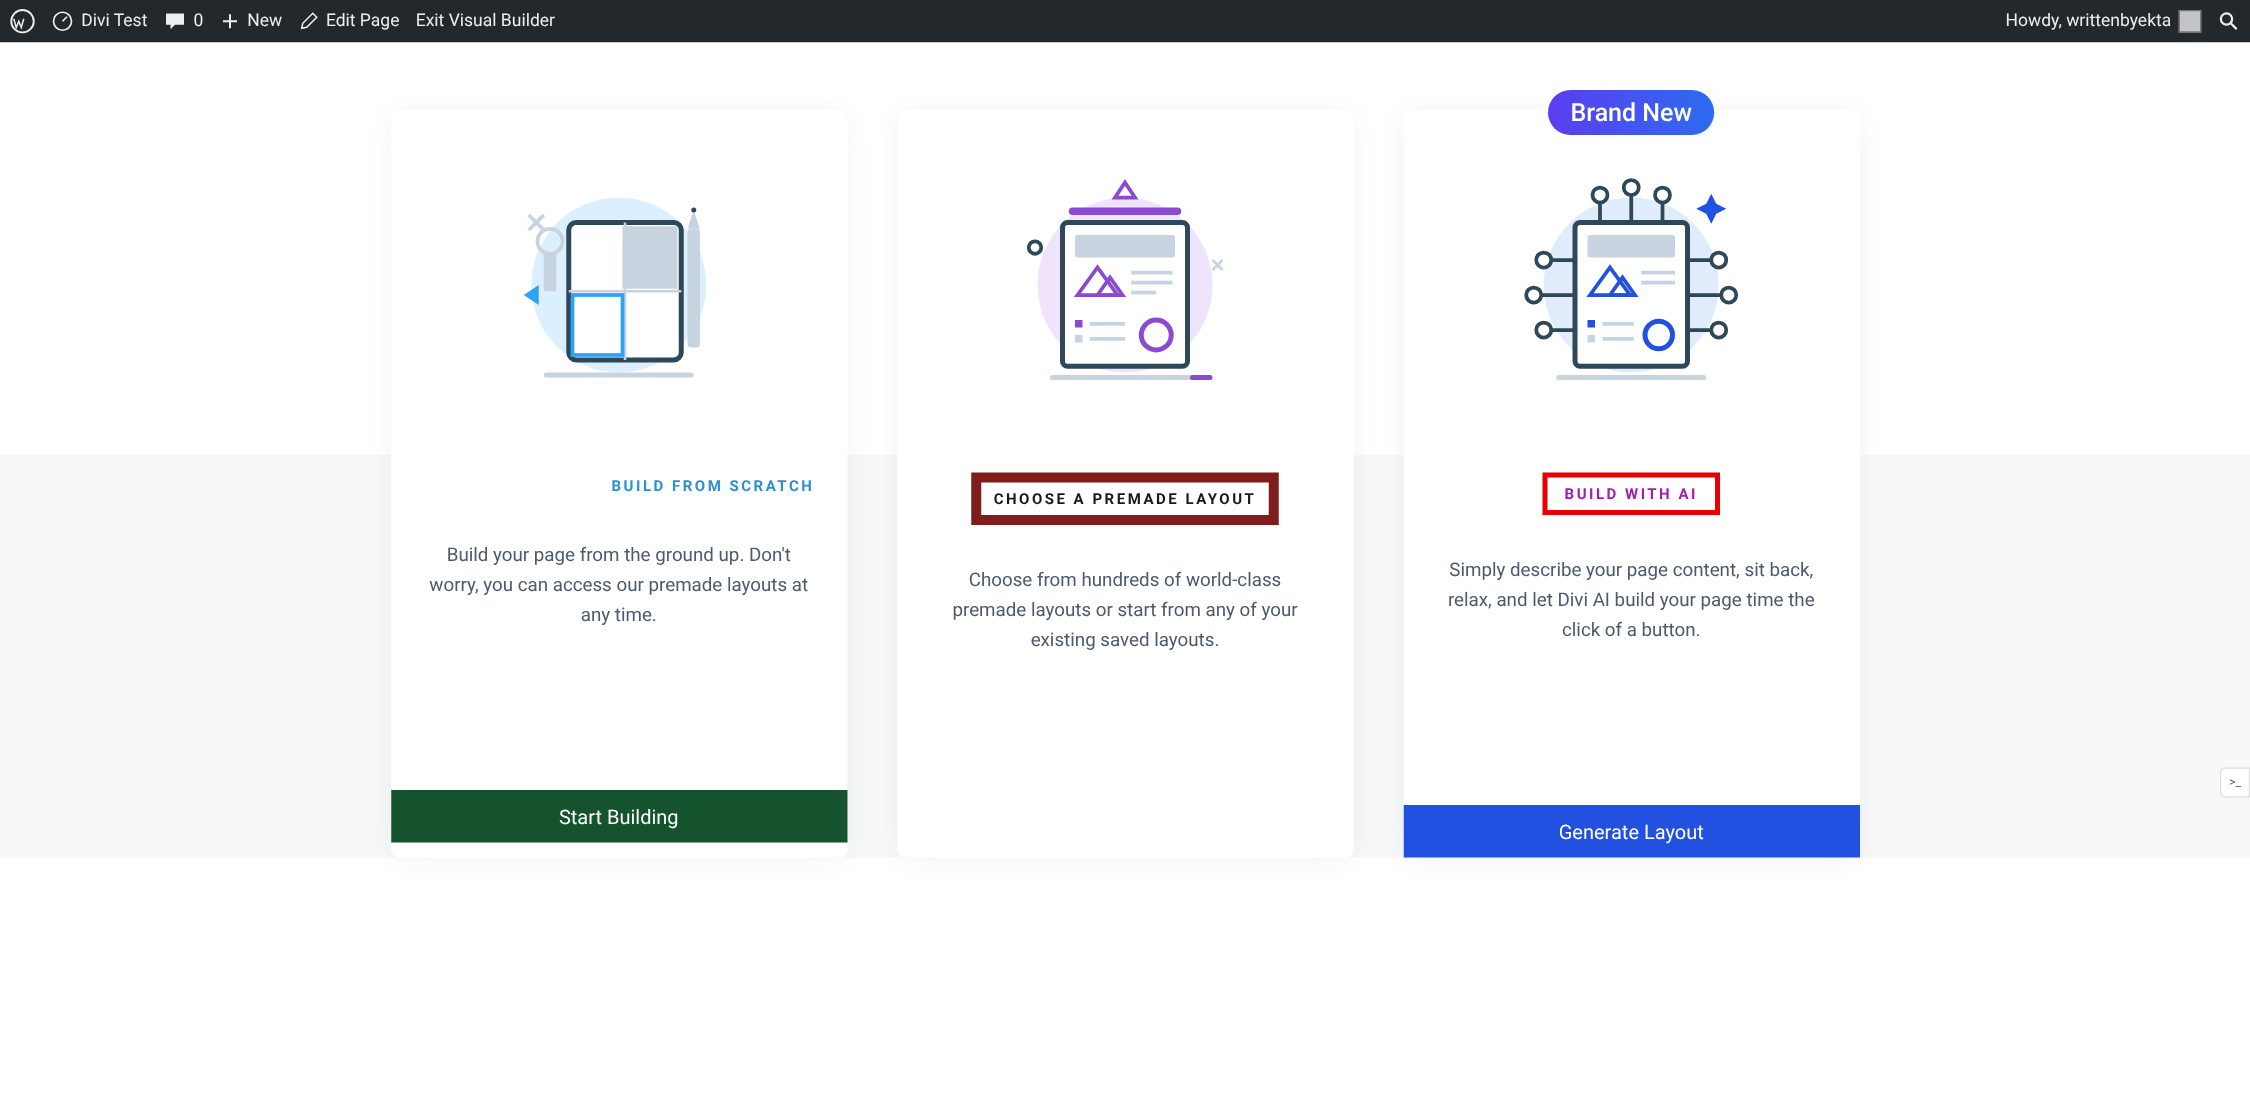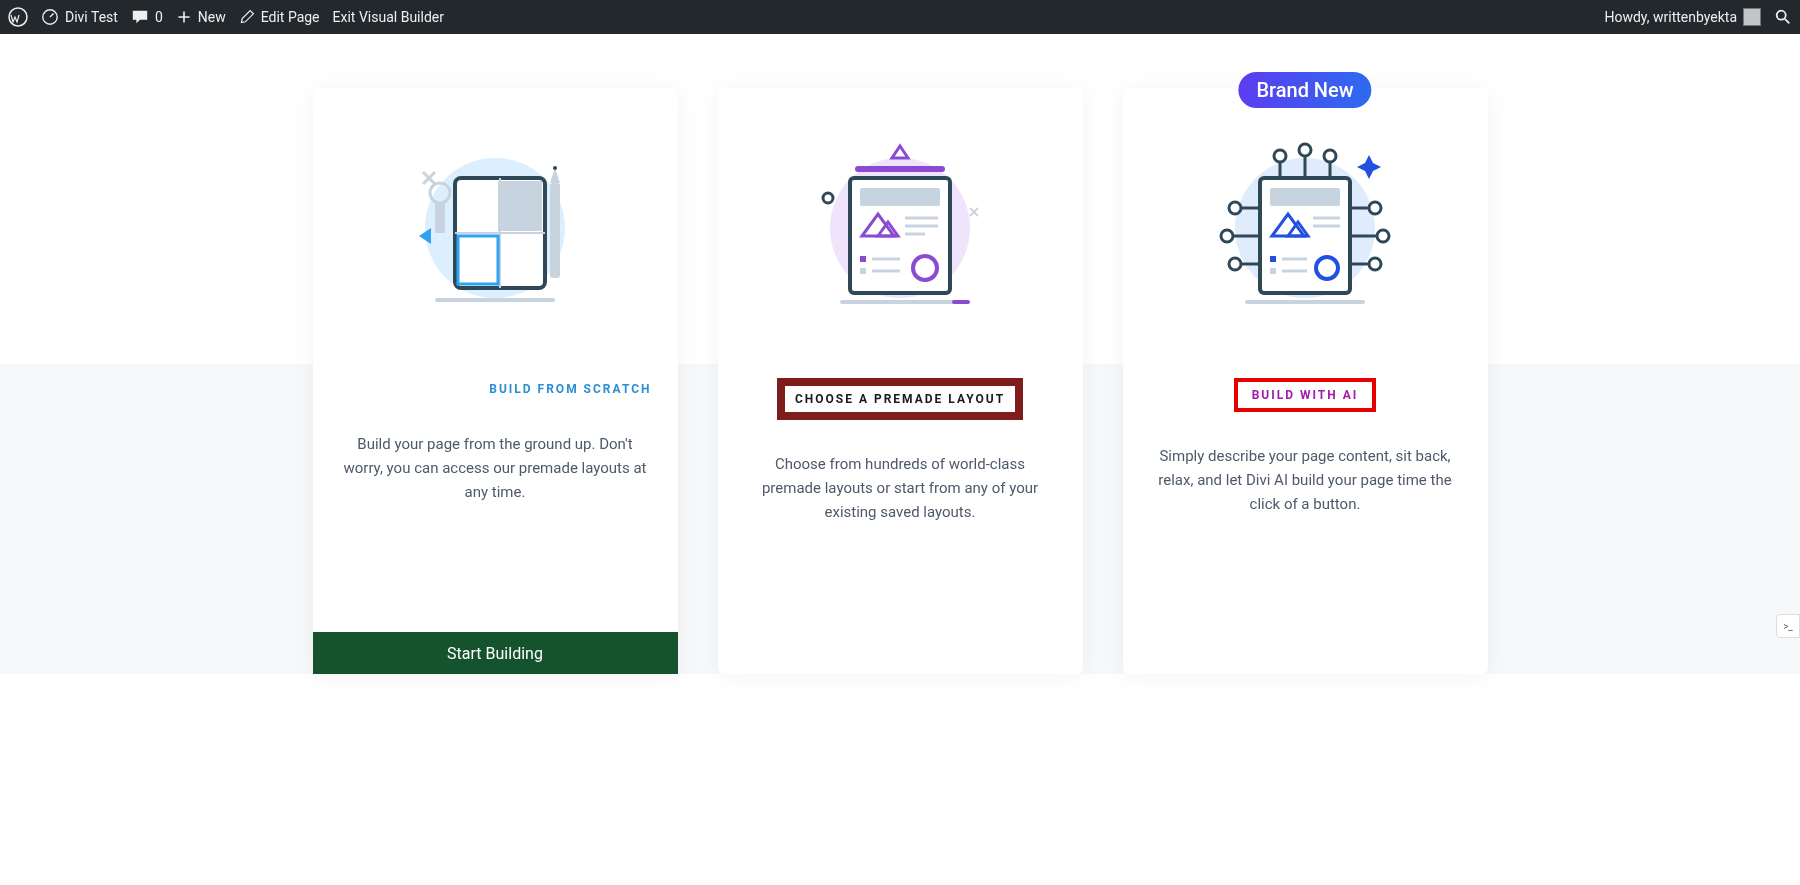--- a/index.html
+++ b/index.html
@@ -180,20 +180,21 @@
           <circle cx="178" cy="108" r="6" fill="#fff" stroke="#2f4858" stroke-width="3"></circle>
             <line x1="145" y1="108" x2="172" y2="108" stroke="#2f4858" stroke-width="3"></line>
           <circle cx="170" cy="136" r="6" fill="#fff" stroke="#2f4858" stroke-width="3"></circle>
             <line x1="145" y1="136" x2="164" y2="136" stroke="#2f4858" stroke-width="3"></line>
           <path d="M160 35 l4 -8 l4 8 l8 4 l-8 4 l-4 8 l-4 -8 l-8 -4 z" fill="#2250e0"></path>
           <rect x="40" y="172" width="120" height="4" fill="#c7d4e0" rx="2"></rect>
         </svg>
       </div>
       <div class="card-title ai">BUILD WITH AI</div>
       <div class="card-desc">Simply describe your page content, sit back, relax, and let Divi AI build your page time the click of a button.</div>
+      <div class="card-btn ai">Generate Layout</div>
     </div>
 
   </div>
 
   <div class="float-toggle">
     <span>&gt;_</span>
   </div>
 </div>
 
 </body></html>

